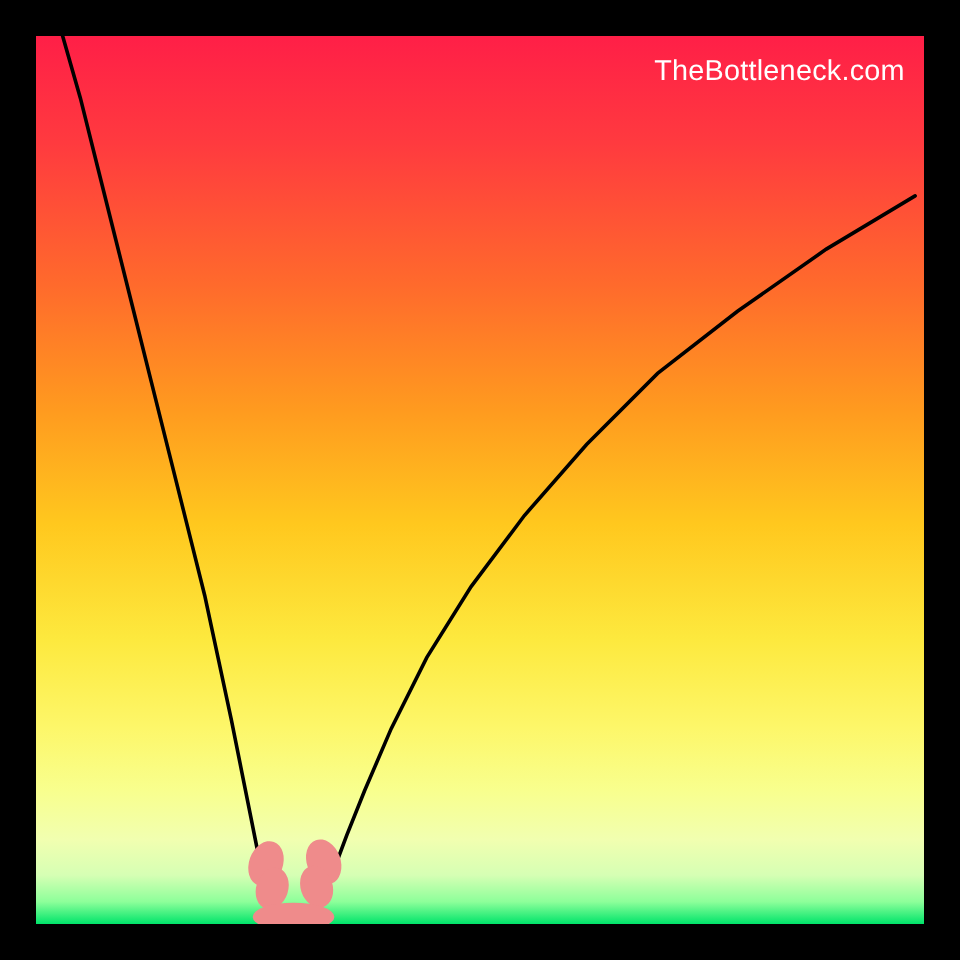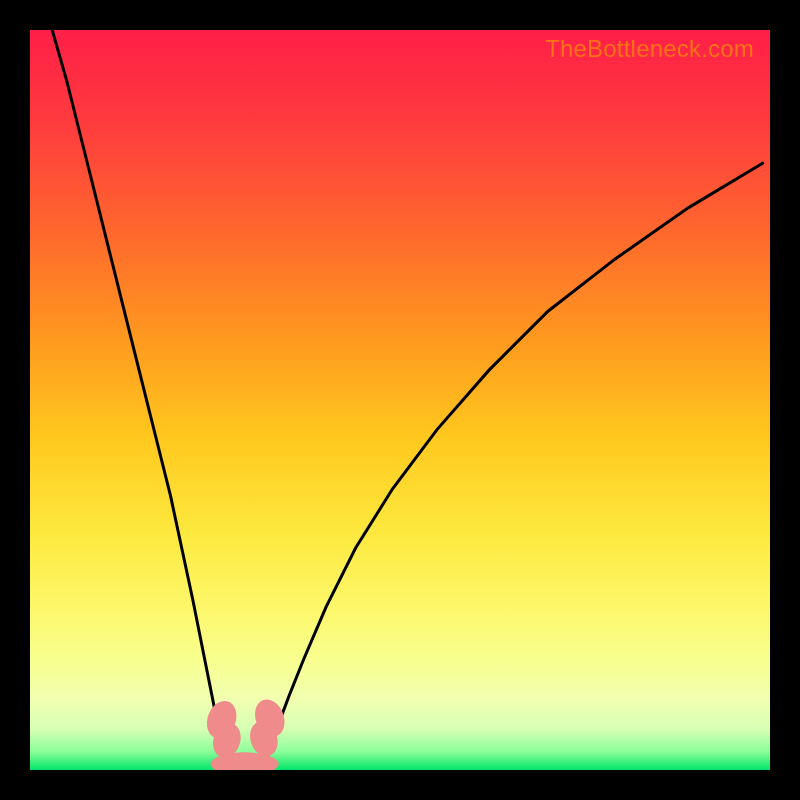--- a/index.html
+++ b/index.html
@@ -17,23 +17,23 @@
     position: absolute;
     left: 30px;
     top: 30px;
     width: 740px;
     height: 740px;
     overflow: hidden;
   }
 
   .watermark {
     position: absolute;
-    top: 5px;
+    top: 16px;
     right: 16px;
-    color: #f97316;
+    color: #ffffff;
     font-size: 24px;
     letter-spacing: 0.2px;
     font-weight: 400;
   }
 
   svg { position: absolute; inset: 0; }
 </style>
 </head>
 <body>
 

